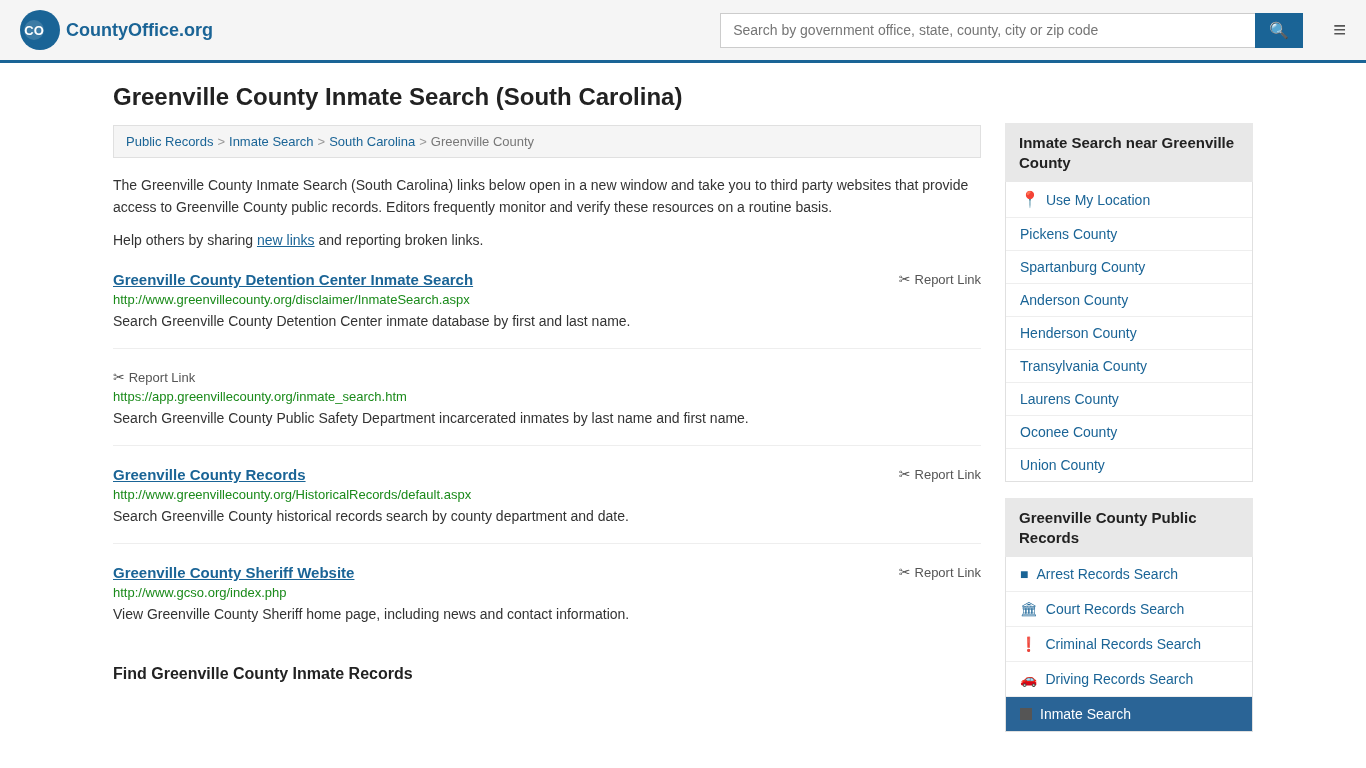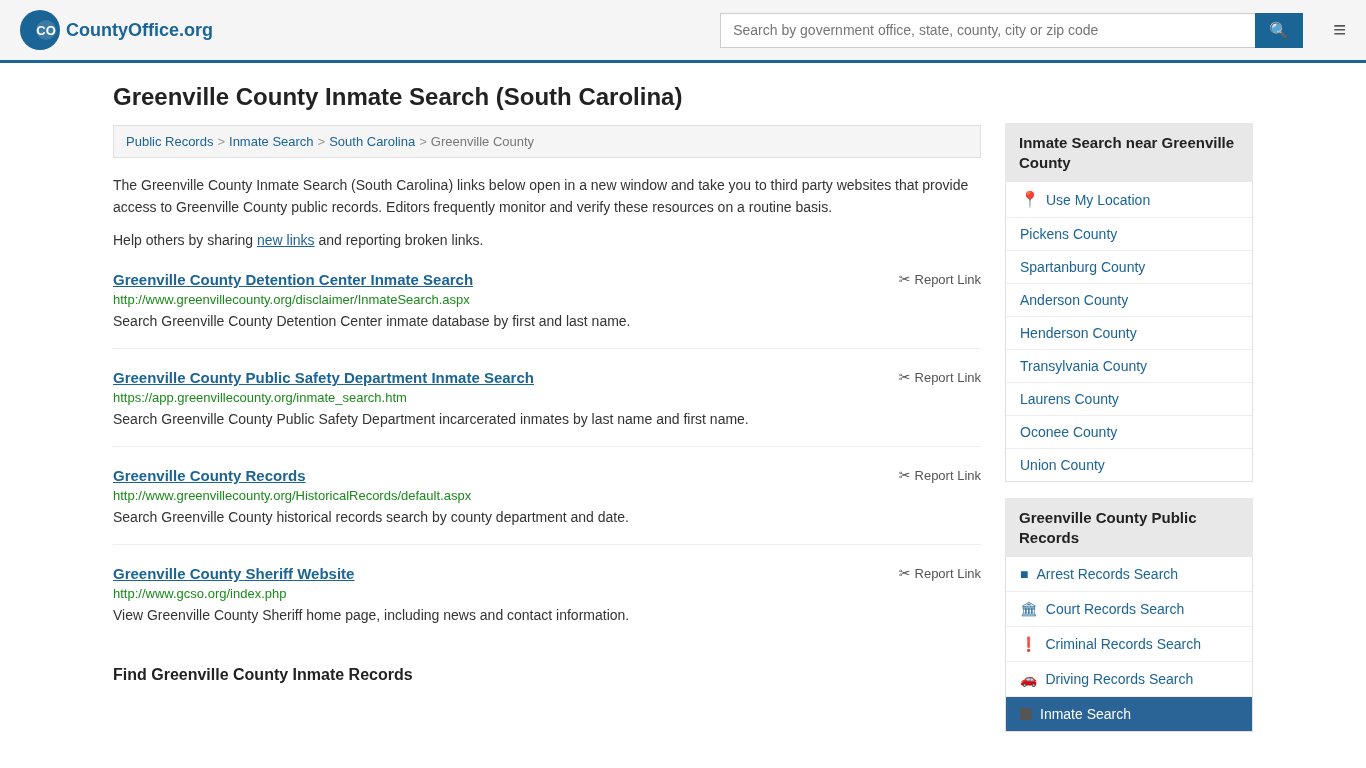--- a/index.html
+++ b/index.html
@@ -20,21 +20,21 @@
       gap: 6px;
       text-decoration: none;
     }
     .logo-circle {
       width: 40px;
       height: 40px;
       border-radius: 50%;
       background: #1a6496;
       display: flex;
       align-items: center;
-      justify-content: flex-end;
+      justify-content: flex-start;
       color: white;
       font-size: 18px;
       font-weight: bold;
       flex-shrink: 0;
     }
     .logo-text {
       font-size: 18px;
       font-weight: bold;
       color: #333;
     }
@@ -307,21 +307,20 @@
       <span class="report-link">
         <span class="report-icon">✂</span>
         <span>Report Link</span>
       </span>
     </div>
     <div class="result-url">http://www.greenvillecounty.org/disclaimer/InmateSearch.aspx</div>
     <div class="result-desc">Search Greenville County Detention Center inmate database by first and last name.</div>
   </div>
         <div class="result-item">
     <div class="result-header">
-      <a class="result-title" href="#">Greenville County Public Safety Department Inmate Search</a>
       <span class="report-link">
         <span class="report-icon">✂</span>
         <span>Report Link</span>
       </span>
     </div>
     <div class="result-url">https://app.greenvillecounty.org/inmate_search.htm</div>
     <div class="result-desc">Search Greenville County Public Safety Department incarcerated inmates by last name and first name.</div>
   </div>
         <div class="result-item">
     <div class="result-header">

